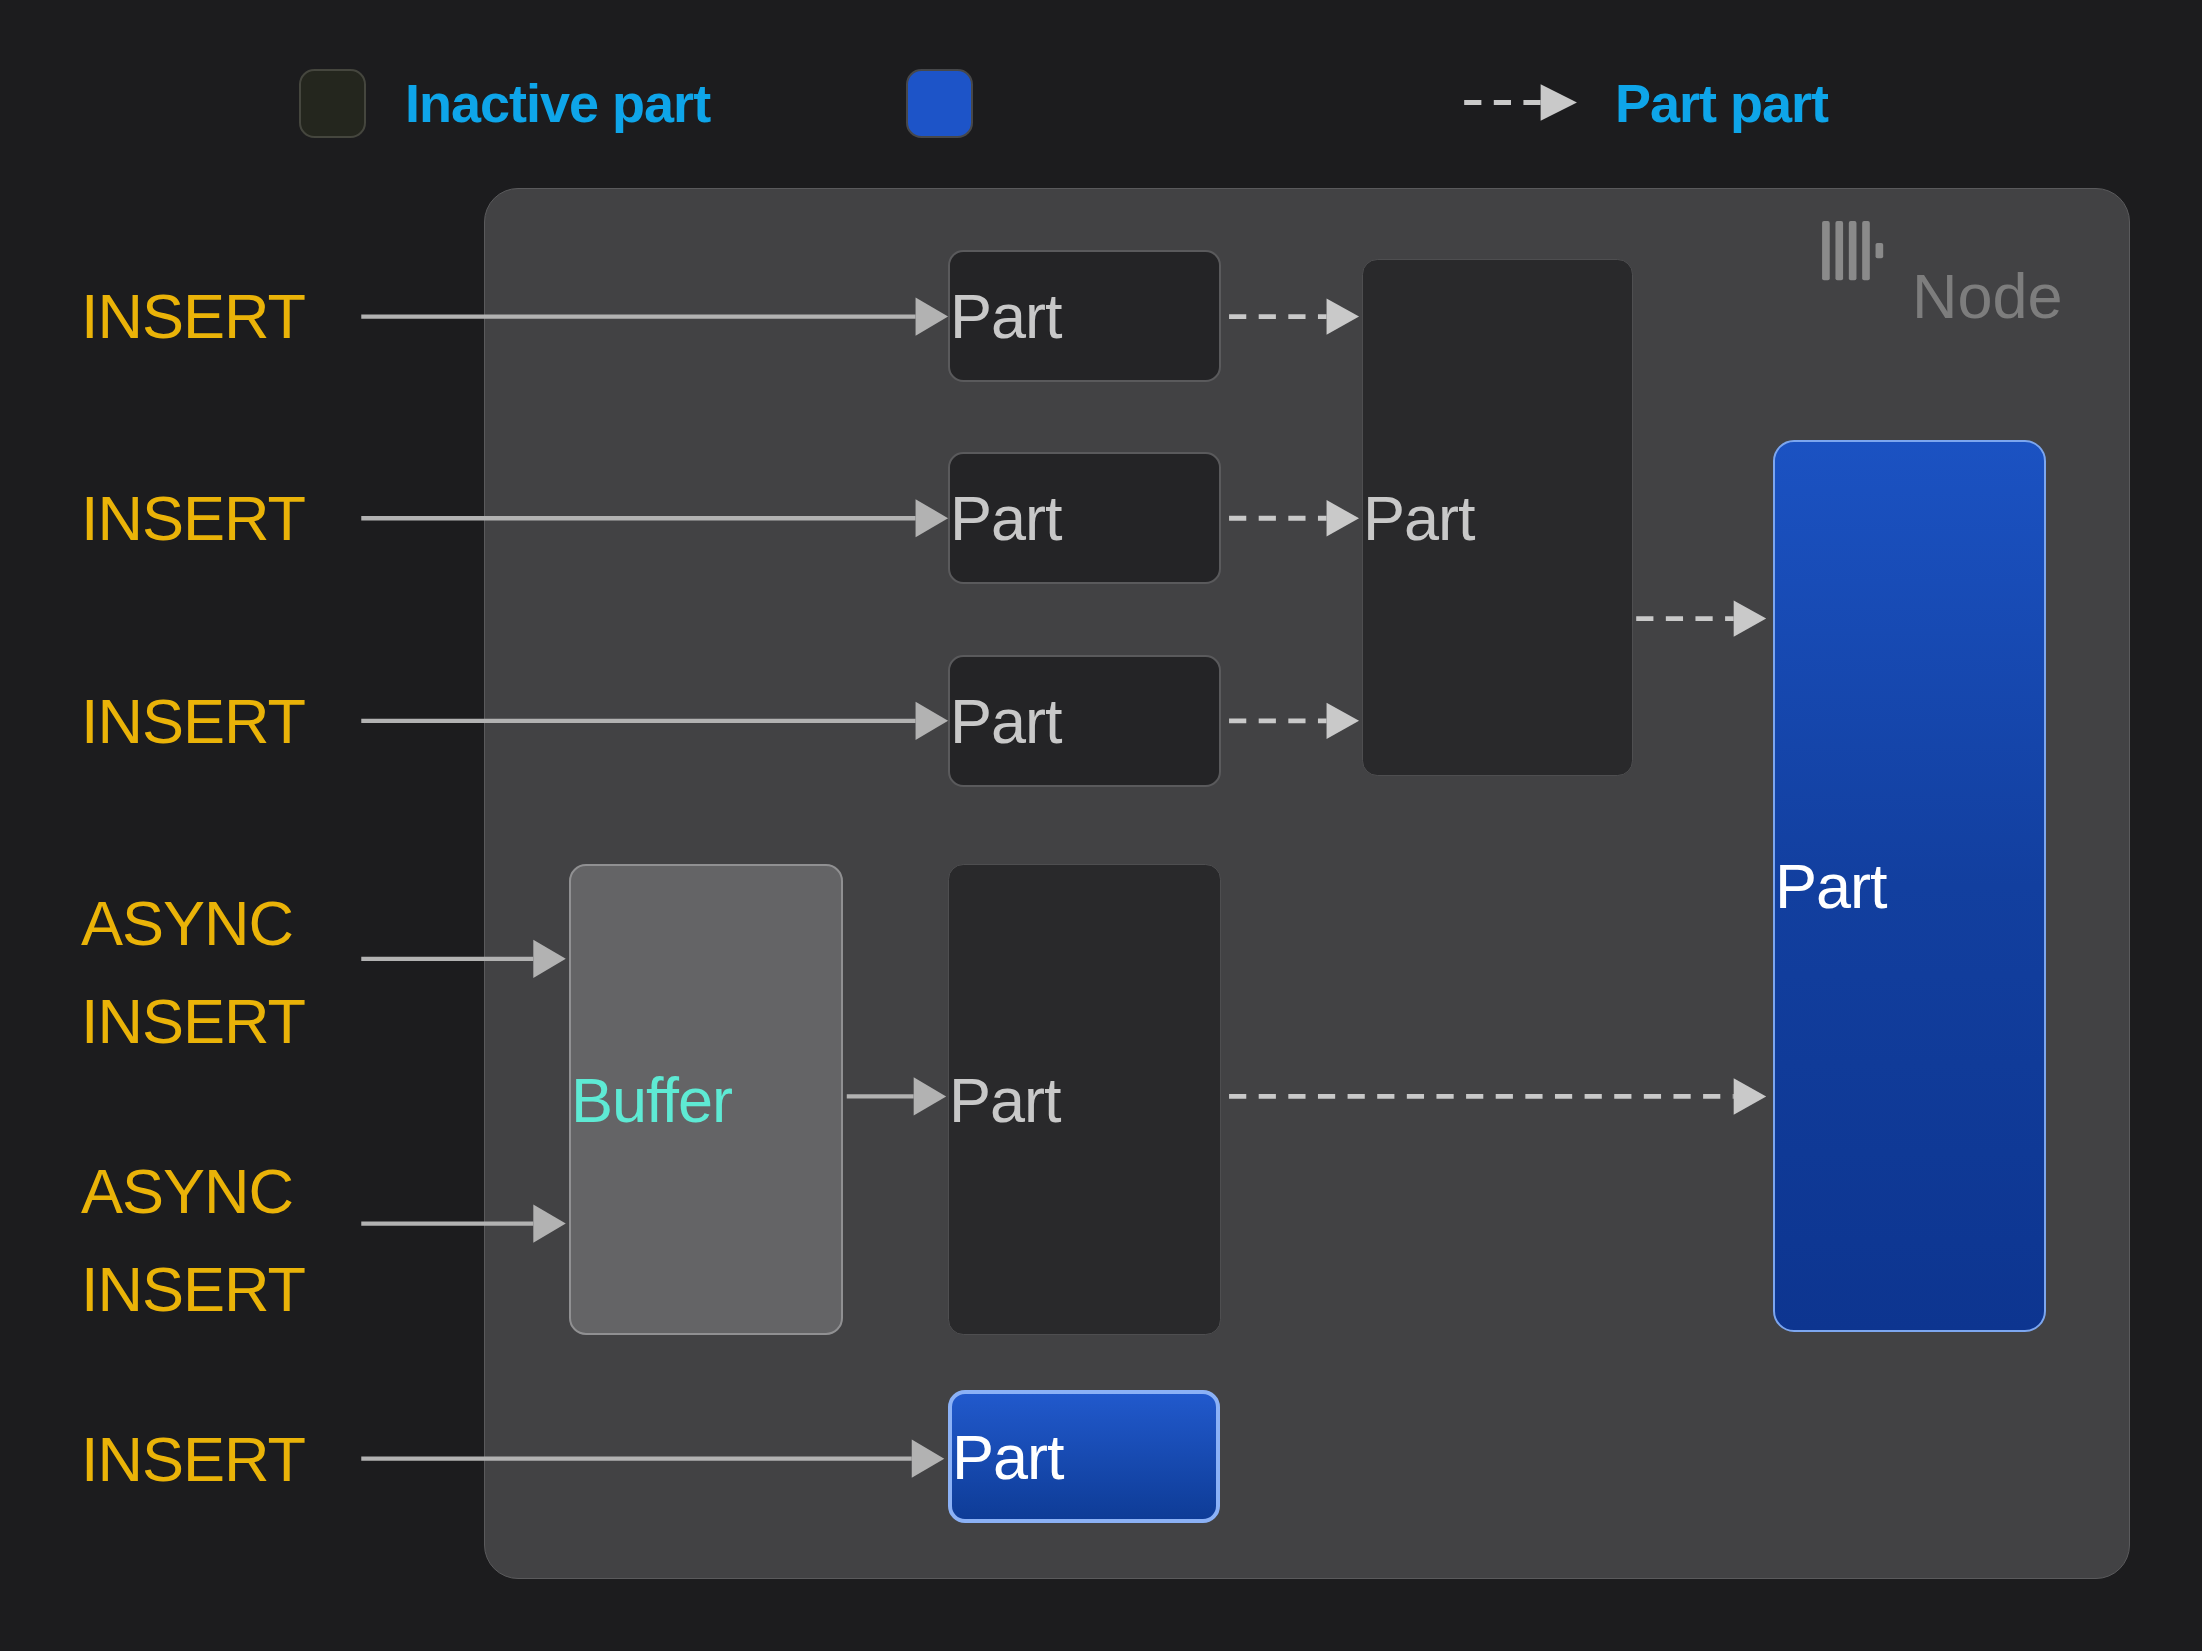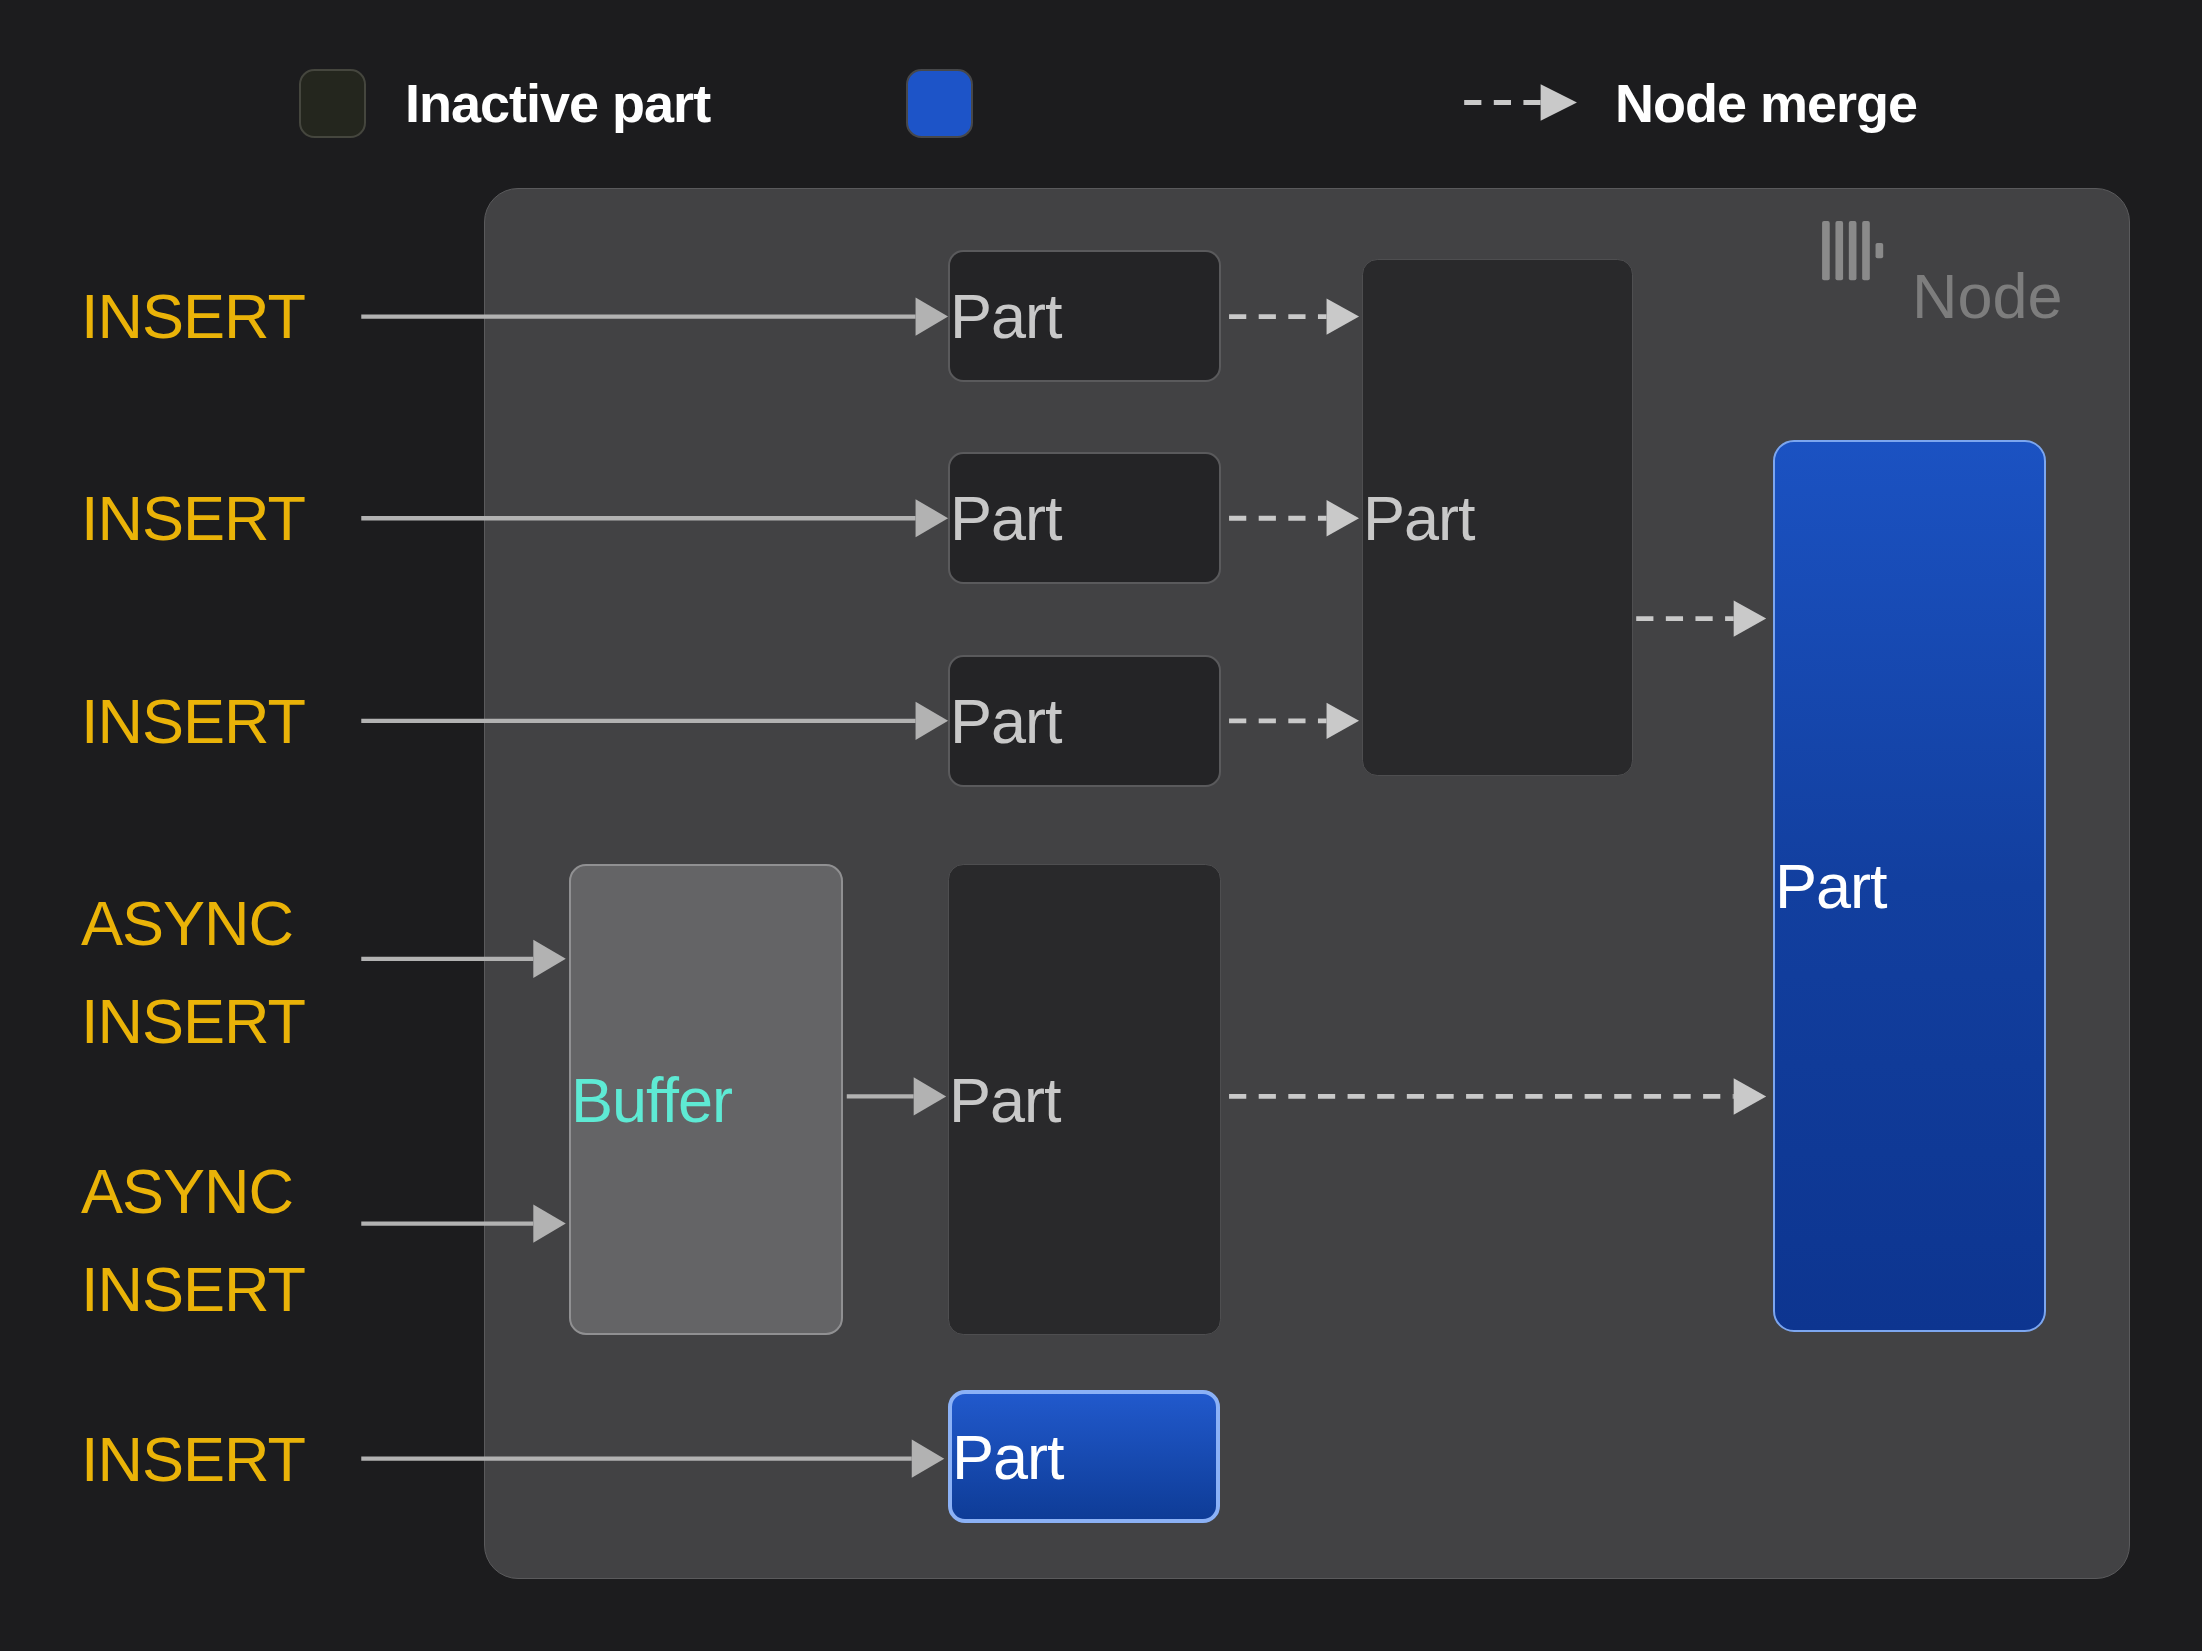--- a/index.html
+++ b/index.html
@@ -8,21 +8,21 @@
     background:#1c1c1e;
     font-family:"Liberation Sans","DejaVu Sans",sans-serif;
     -webkit-font-smoothing:antialiased;
   }
   
   .legend-swatch{position:absolute;width:67px;height:69px;border-radius:15.3px;box-sizing:border-box;}
   .swatch-inactive{left:299px;top:69px;background:#24261e;border:2.9px solid #45463e;}
   .swatch-active{left:906px;top:69px;background:#1d54c8;border:2.9px solid #47484a;}
   .legend-label{
     position:absolute;top:103px;transform:translateY(-50%);
-    font-size:54px;font-weight:700;color:#ffffff;letter-spacing:-1px;white-space:nowrap;
+    font-size:54px;font-weight:700;color:#0ea5e9;letter-spacing:-1px;white-space:nowrap;
   }
   .label-inactive{left:405px;}
   .label-active{left:1013px;}
   .label-merge{left:1615px;}
   
   .node{
     position:absolute;left:484px;top:188px;width:1646px;height:1391px;
     background:#424244;border:1.9px solid #5a5a5c;border-radius:34px;box-sizing:border-box;
   }
   .node-logo{position:absolute;left:1822px;top:221px;}
@@ -79,21 +79,21 @@
 </head>
 <body>
 
 <div class="stage">
 
   <div class="legend-swatch swatch-inactive"></div>
   <div class="legend-label label-inactive">Inactive part</div>
 
   <div class="legend-swatch swatch-active"></div>
 
-  <div class="legend-label label-merge">Node merge</div>
+  <div class="legend-label label-merge">Part part</div>
 
   <div class="node"></div>
 
   <svg class="node-logo" width="67" height="63" viewBox="0 0 70 66">
     <rect class="logo-bar" x="0" y="0" width="8" height="62" rx="2"></rect>
     <rect class="logo-bar" x="14" y="0" width="8" height="62" rx="2"></rect>
     <rect class="logo-bar" x="28" y="0" width="8" height="62" rx="2"></rect>
     <rect class="logo-bar" x="42" y="0" width="8" height="62" rx="2"></rect>
     <rect class="logo-bar" x="56" y="23" width="8" height="16" rx="2"></rect>
   </svg>

